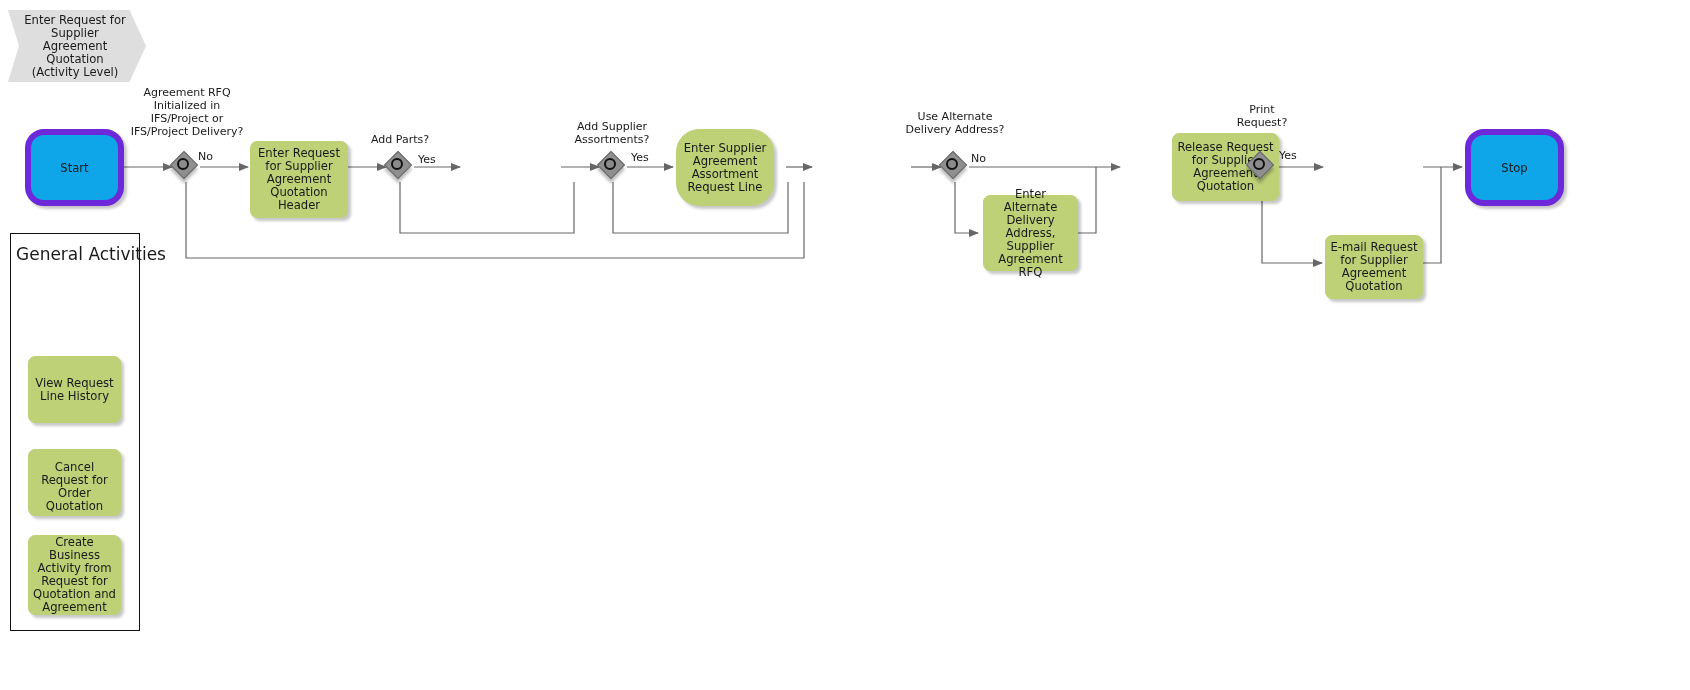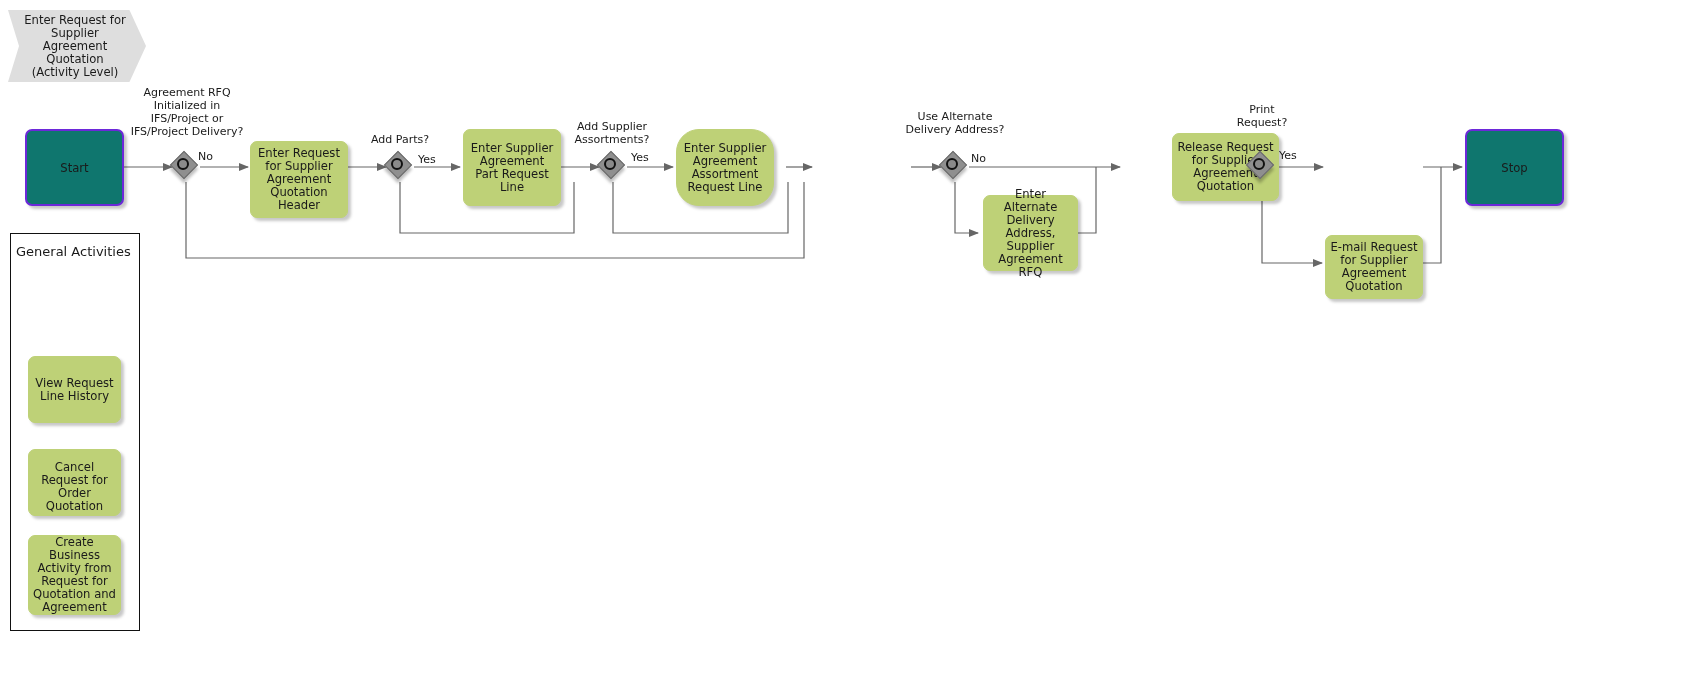--- a/index.html
+++ b/index.html
@@ -43,23 +43,23 @@
     line-height: 13px;
     padding: 2px 4px;
     box-shadow: 3px 3px 3px rgba(0,0,0,0.22);
   }
   .task span { display: block; width: 100%; }
 
   
   .terminal {
     position: absolute;
     box-sizing: border-box;
-    background: #0f766e;
-    border: 2px solid #6d28d9;
-    border-radius: 7px;
+    background: #0ea5e9;
+    border: 6px solid #6d28d9;
+    border-radius: 19px;
     display: flex;
     align-items: center;
     justify-content: center;
     text-align: center;
     color: #1a1a1a;
     font-size: 11.6px;
     box-shadow: 3px 3px 3px rgba(0,0,0,0.22);
   }
 
   
@@ -121,21 +121,21 @@
 
   
   .group-box {
     position: absolute;
     box-sizing: border-box;
     background: #ffffff;
     border: 1px solid #111111;
   }
   .group-title {
     position: absolute;
-    font-size: 13px;
+    font-size: 17px;
     color: #1a1a1a;
   }
 </style>
 </head>
 <body>
 
 <div id="canvas">
 
   <svg class="wires" viewBox="0 0 1690 690" xmlns="http://www.w3.org/2000/svg">
     <defs>
@@ -204,23 +204,20 @@
     <span>Enter Request for Supplier Agreement Quotation Header</span>
   </div>
 
   <div class="gateway" style="left:386px; top:153px;">
     <div class="dia"></div>
     <div class="ring"></div>
   </div>
   <div class="elabel" style="left:356px; top:133px; width:88px;">Add Parts?</div>
   <div class="elabel" style="left:418px; top:153px; width:30px; text-align:left;">Yes</div>
 
-  <div class="task" style="left:463px; top:129px; width:98px; height:77px;">
-    <span>Enter Supplier Agreement Part Request Line</span>
-  </div>
 
   <div class="gateway" style="left:599px; top:153px;">
     <div class="dia"></div>
     <div class="ring"></div>
   </div>
   <div class="elabel" style="left:560px; top:120px; width:104px;">Add Supplier Assortments?</div>
   <div class="elabel" style="left:631px; top:151px; width:30px; text-align:left;">Yes</div>
 
   <div class="task" style="left:676px; top:129px; width:98px; height:77px;border-radius:23px;">
     <span>Enter Supplier Agreement Assortment Request Line</span>

